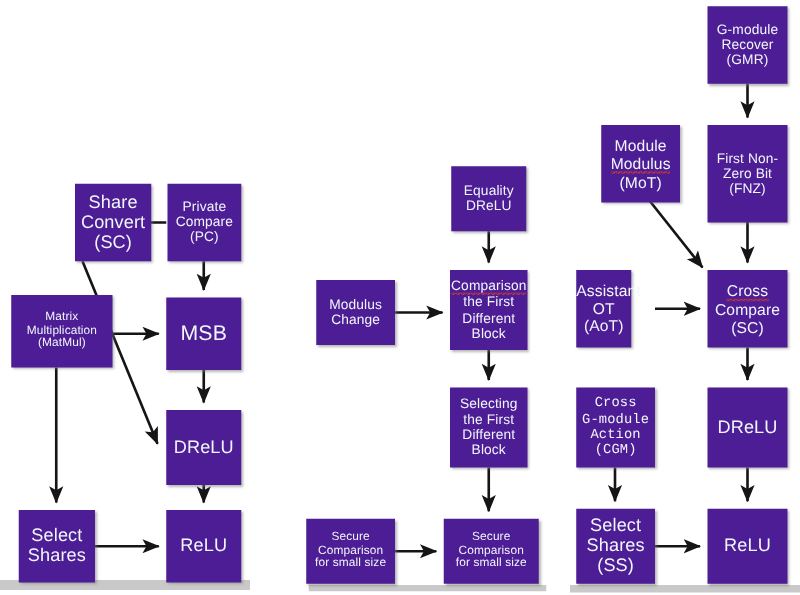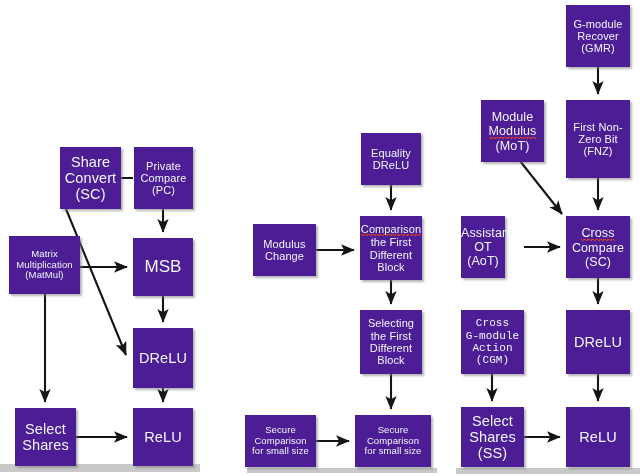--- a/index.html
+++ b/index.html
@@ -116,21 +116,21 @@
       <div class="node fs-l" style="left: 15px; top: 147px; width: 61px; height: 62px; margin-left: 45px;">
         <div class="txt">Share
 Convert
 (SC)</div>
       </div>
       <div class="node fs-s" style="left: 134px; top: 147px; width: 59px; height: 62px;">
         <div class="txt">Private
 Compare
 (PC)</div>
       </div>
-      <div class="node fs-xs" style="left: 9px; top: 236px; width: 71px; height: 58px;">
+      <div class="node fs-xs" style="left: 9px; top: 236px; width: 81px; height: 58px;">
         <div class="txt">Matrix
 Multiplication
 (MatMul)</div>
       </div>
       <div class="node fs-xl" style="left: 133px; top: 238px; width: 60px; height: 58px;">
         <div class="txt">MSB</div>
       </div>
       <div class="node fs-l" style="left: 133px; top: 328px; width: 60px; height: 60px;">
         <div class="txt">DReLU</div>
       </div>

